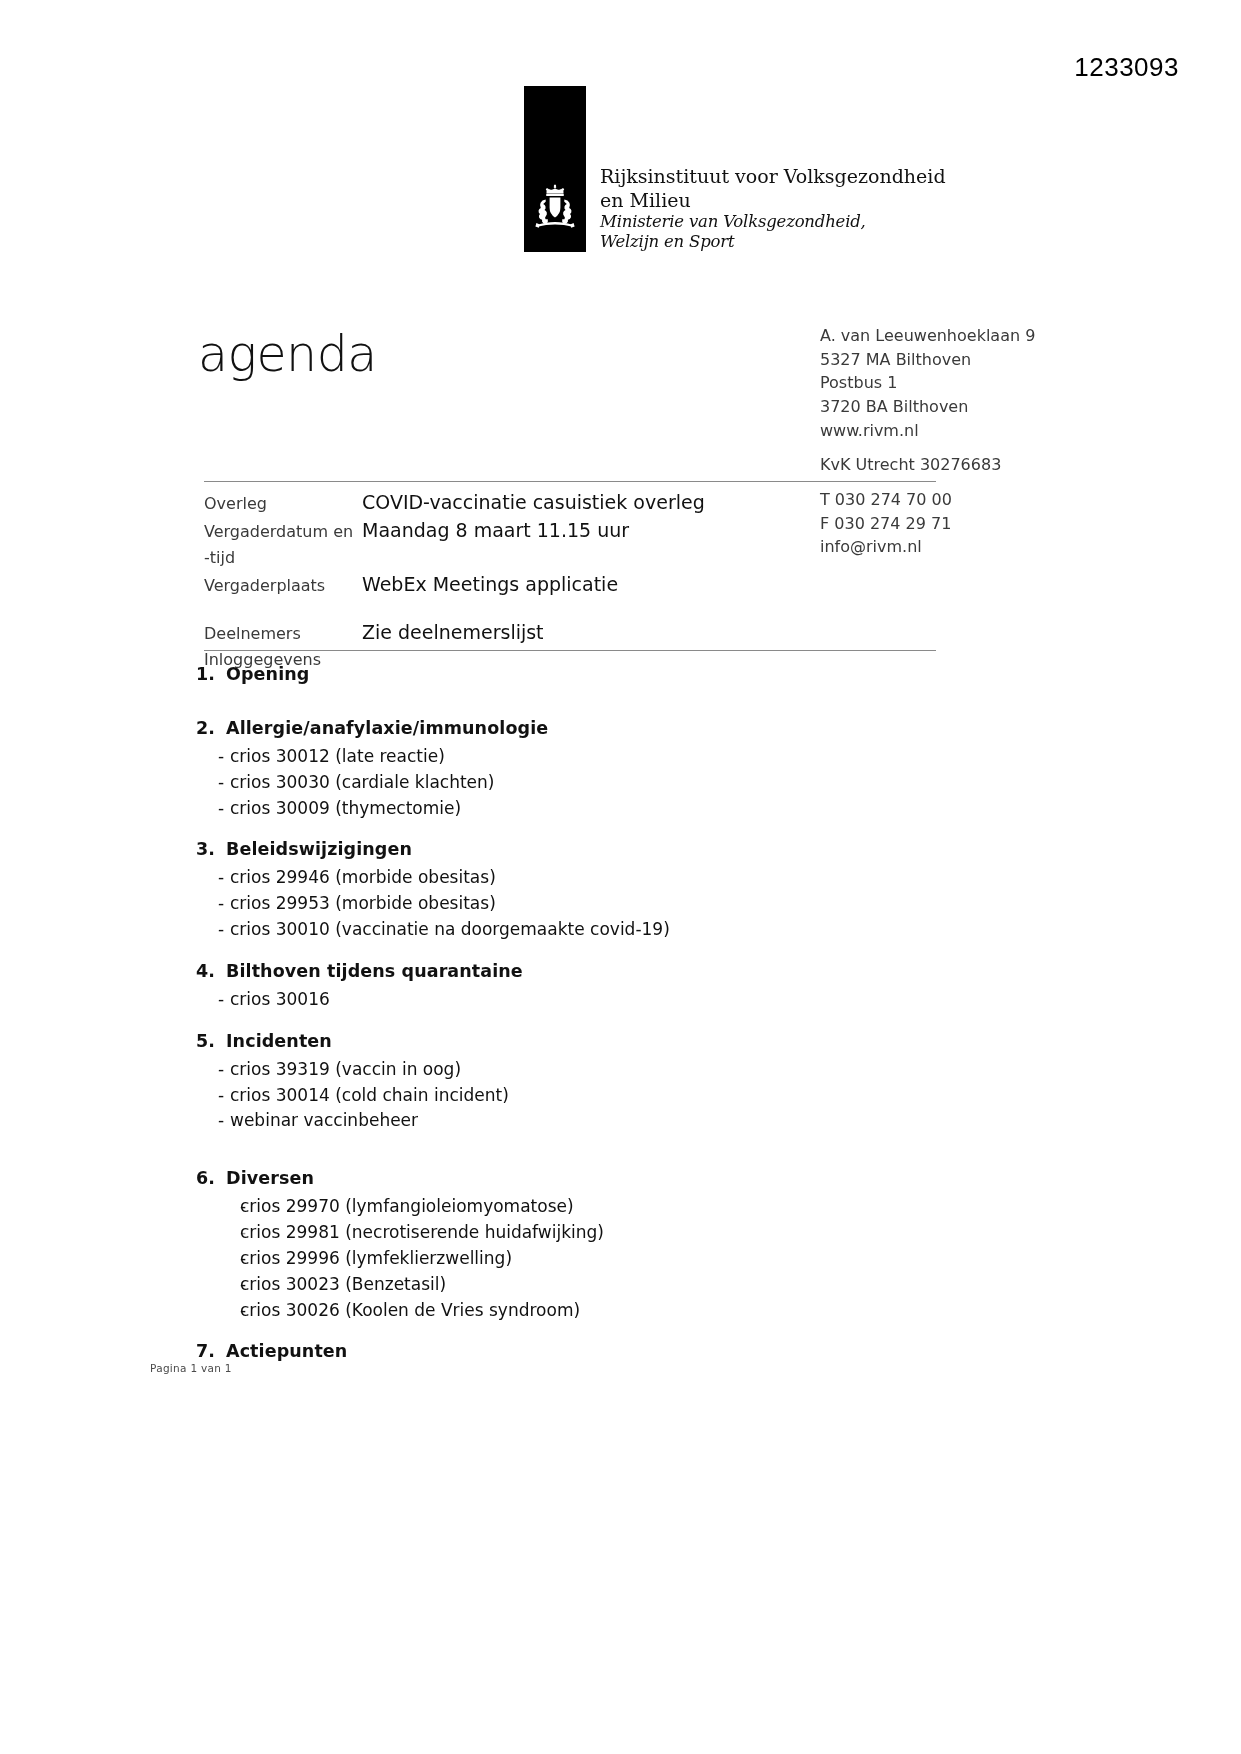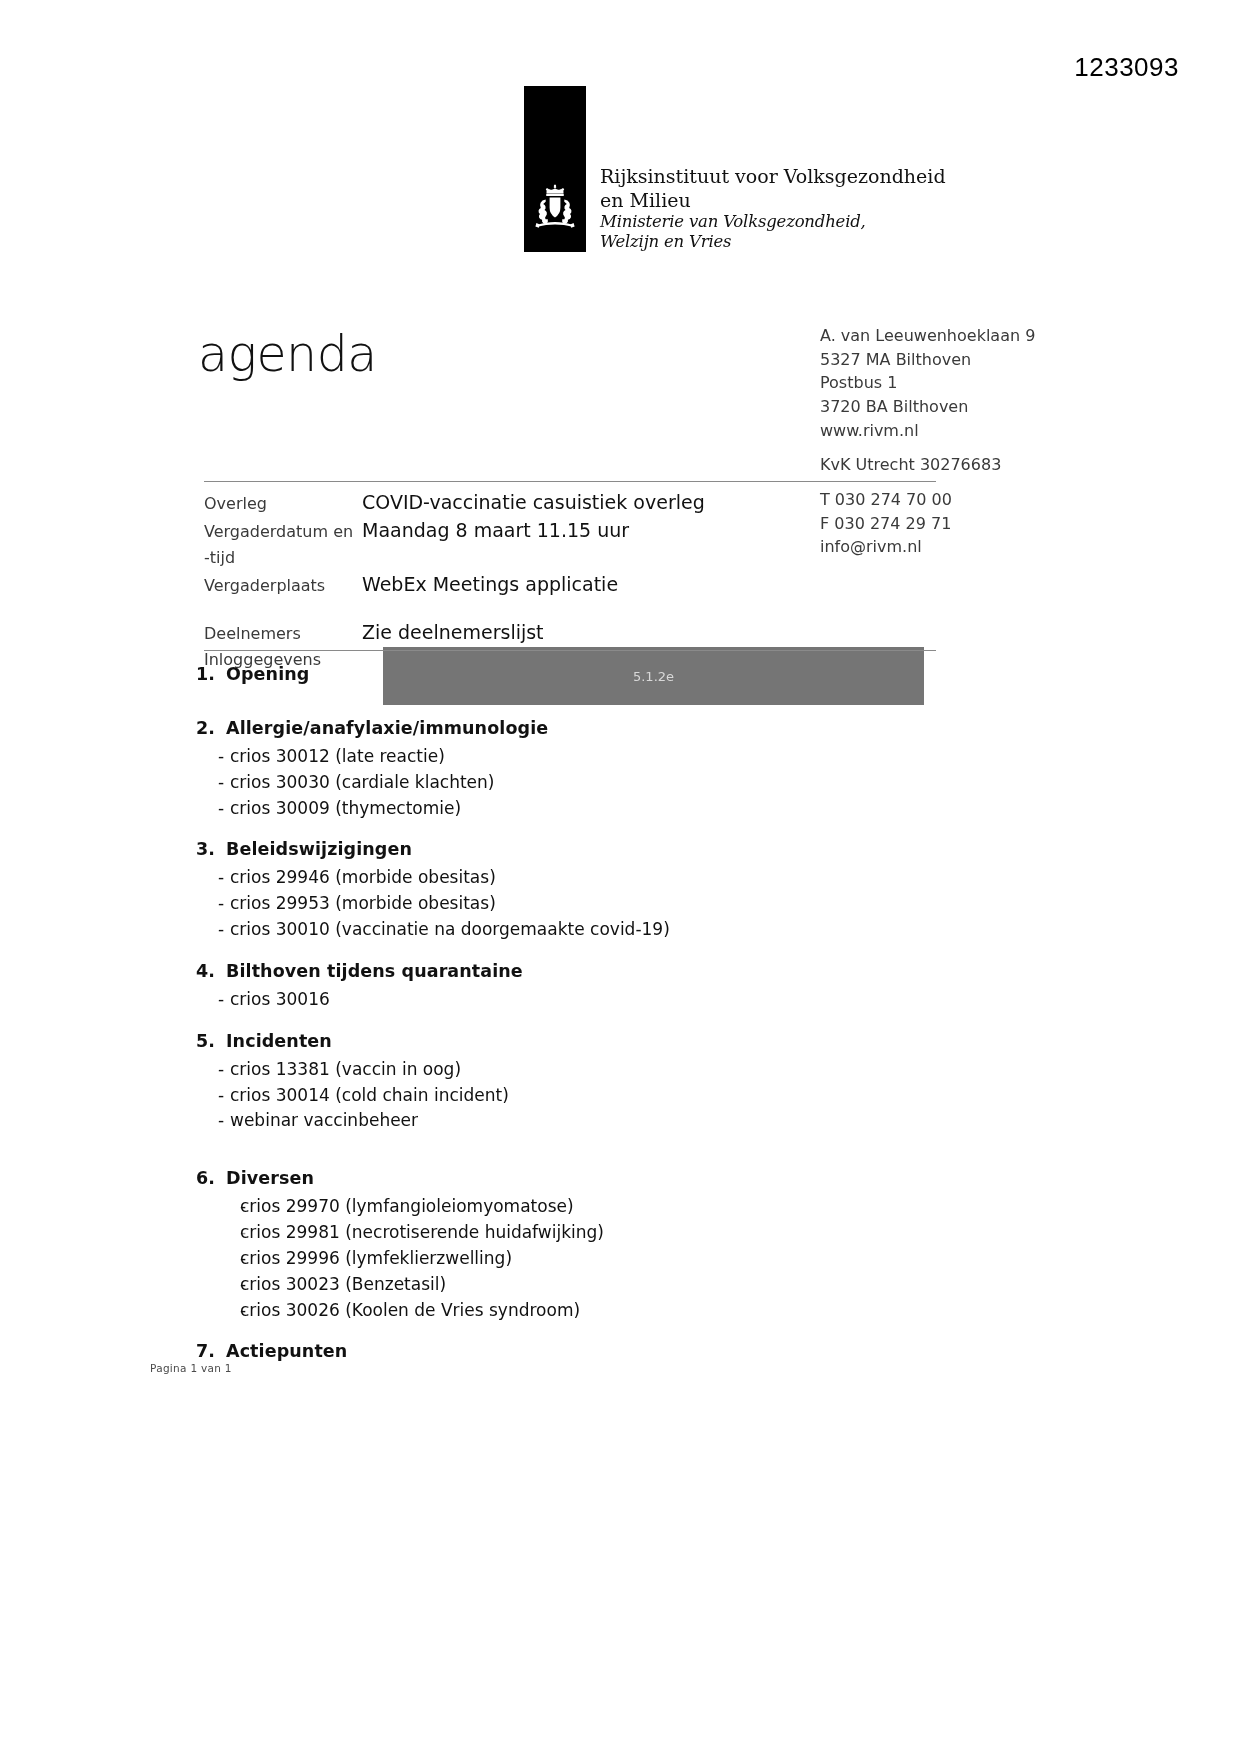--- a/index.html
+++ b/index.html
@@ -236,21 +236,21 @@
         <path d="M6.5 42.6 q7.0 -2.6 16.5 -2.6 q9.5 0 16.5 2.6 l0 2.0 q-7.0 -2.2 -16.5 -2.2 q-9.5 0 -16.5 2.2 Z"></path>
         <path d="M4.4 41.0 l3.4 1.4 l-1.0 3.4 l-3.4 -1.4 Z"></path>
         <path d="M41.6 41.0 l-3.4 1.4 l1.0 3.4 l3.4 -1.4 Z"></path>
       </g>
     </svg>
   </div>
   <div class="logo-text">
     <div class="l-serif">Rijksinstituut voor Volksgezondheid</div>
     <div class="l-serif">en Milieu</div>
     <div class="l-italic">Ministerie van Volksgezondheid,</div>
-    <div class="l-italic">Welzijn en Vries</div>
+    <div class="l-italic">Welzijn en Sport</div>
   </div>
 </div>
 
 <div class="agenda-title">agenda</div>
 
 <div class="address-block">
   <div class="grp">
     <div>A. van Leeuwenhoeklaan 9</div>
     <div>5327 MA Bilthoven</div>
     <div>Postbus 1</div>
@@ -286,21 +286,20 @@
 
   <div class="meta-gap"></div>
 
   <div class="meta-row">
     <div class="meta-label">Deelnemers</div>
     <div class="meta-value">Zie deelnemerslijst</div>
   </div>
 
   <div class="redaction-row">
     <div class="meta-label">Inloggegevens</div>
-    <div class="redaction-box">5.1.2e</div>
   </div>
 
 </div>
 <div class="meta-bottom-rule"></div>
 
 <div class="agenda-list">
 
   <div class="agenda-item">
     <div class="agenda-head">
       <span class="agenda-num">1.</span>
@@ -368,21 +367,21 @@
   <div class="sp-md"></div>
 
   <div class="agenda-item">
     <div class="agenda-head">
       <span class="agenda-num">5.</span>
       <span>Incidenten</span>
     </div>
     <ul class="agenda-sub">
       <li>
           <span class="dash">-</span>
-          <span class="sub-text">crios 13381 (vaccin in oog)</span>
+          <span class="sub-text">crios 39319 (vaccin in oog)</span>
         </li>
       <li>
           <span class="dash">-</span>
           <span class="sub-text">crios 30014 (cold chain incident)</span>
         </li>
       <li>
           <span class="dash">-</span>
           <span class="sub-text">webinar vaccinbeheer</span>
         </li>
     </ul>

